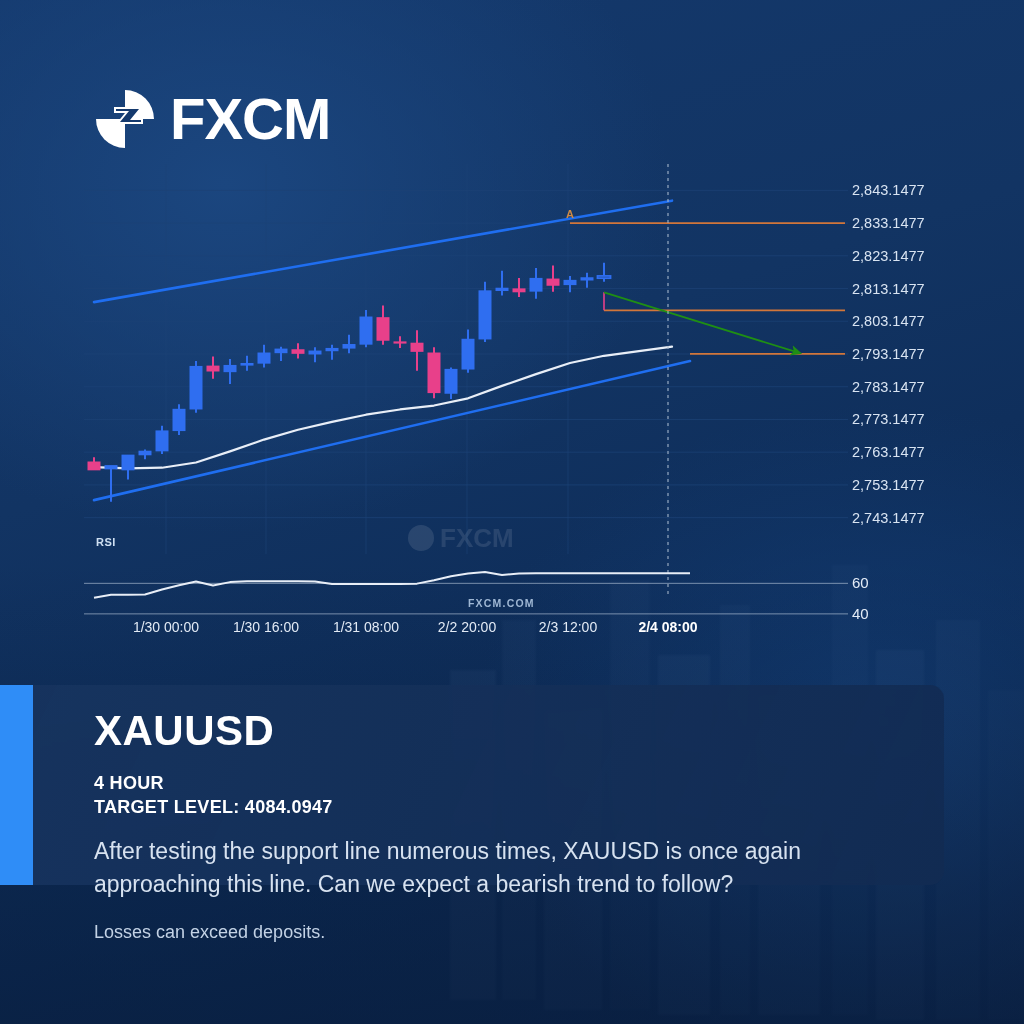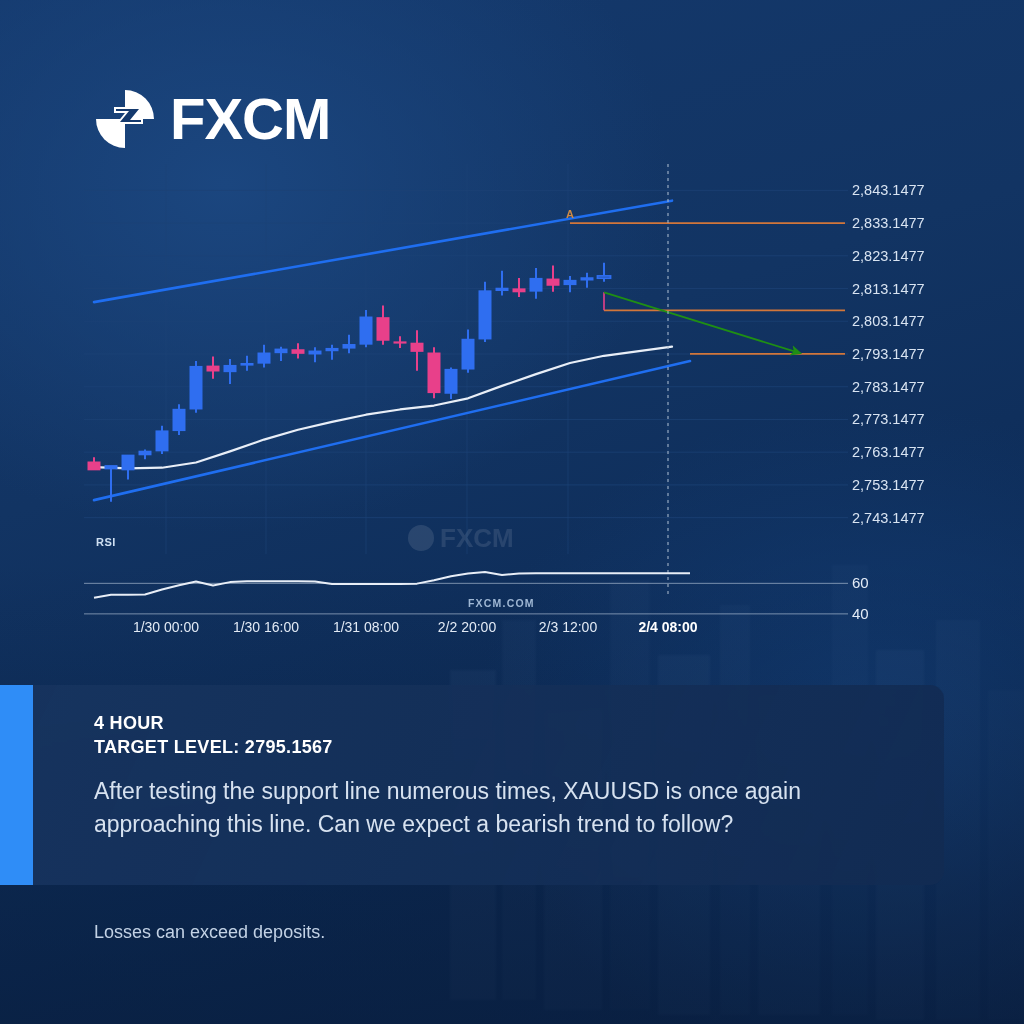--- a/index.html
+++ b/index.html
@@ -70,21 +70,21 @@
   }
   #accent-bar {
     position:absolute; left:0; top:0; width:33px; height:200px;
     background:#2f8df7;
   }
   #card-body { position:absolute; left:94px; top:24px; right:40px; }
   #symbol {
     color:#ffffff; font-size:42px; font-weight:700; letter-spacing:.5px; line-height:1.05;
   }
   #timeframe {
-    color:#ffffff; font-size:18px; font-weight:700; letter-spacing:.3px; margin-top:4px;
+    color:#ffffff; font-size:18px; font-weight:700; letter-spacing:.3px; margin-top:20px;
   }
   #target-level {
     color:#ffffff; font-size:18px; font-weight:700; letter-spacing:.3px; margin-top:3px;
   }
   #commentary {
     color:#d7e2f0; font-size:23px; line-height:1.42; margin-top:17px; max-width:800px;
     font-weight:400;
   }
   #disclaimer {
     position:absolute; left:94px; top:922px;
@@ -329,19 +329,20 @@
         <text x="467" y="472" class="xtick">2/2 20:00</text>
         <text x="568" y="472" class="xtick">2/3 12:00</text>
         <text x="668" y="472" class="xtick current">2/4 08:00</text>
       </g>
   </svg>
 </div>
 
 <div id="info-card">
   <div id="accent-bar"></div>
   <div id="card-body">
+    <div id="symbol">XAUUSD</div>
     <div id="timeframe">4 HOUR</div>
-    <div id="target-level">TARGET LEVEL: 2795.1567</div>
+    <div id="target-level">TARGET LEVEL: 4084.0947</div>
     <div id="commentary">After testing the support line numerous times, XAUUSD is once again approaching this line. Can we expect a bearish trend to follow?</div>
   </div>
 </div>
 
 <div id="disclaimer">Losses can exceed deposits.</div>
 
 </body></html>

